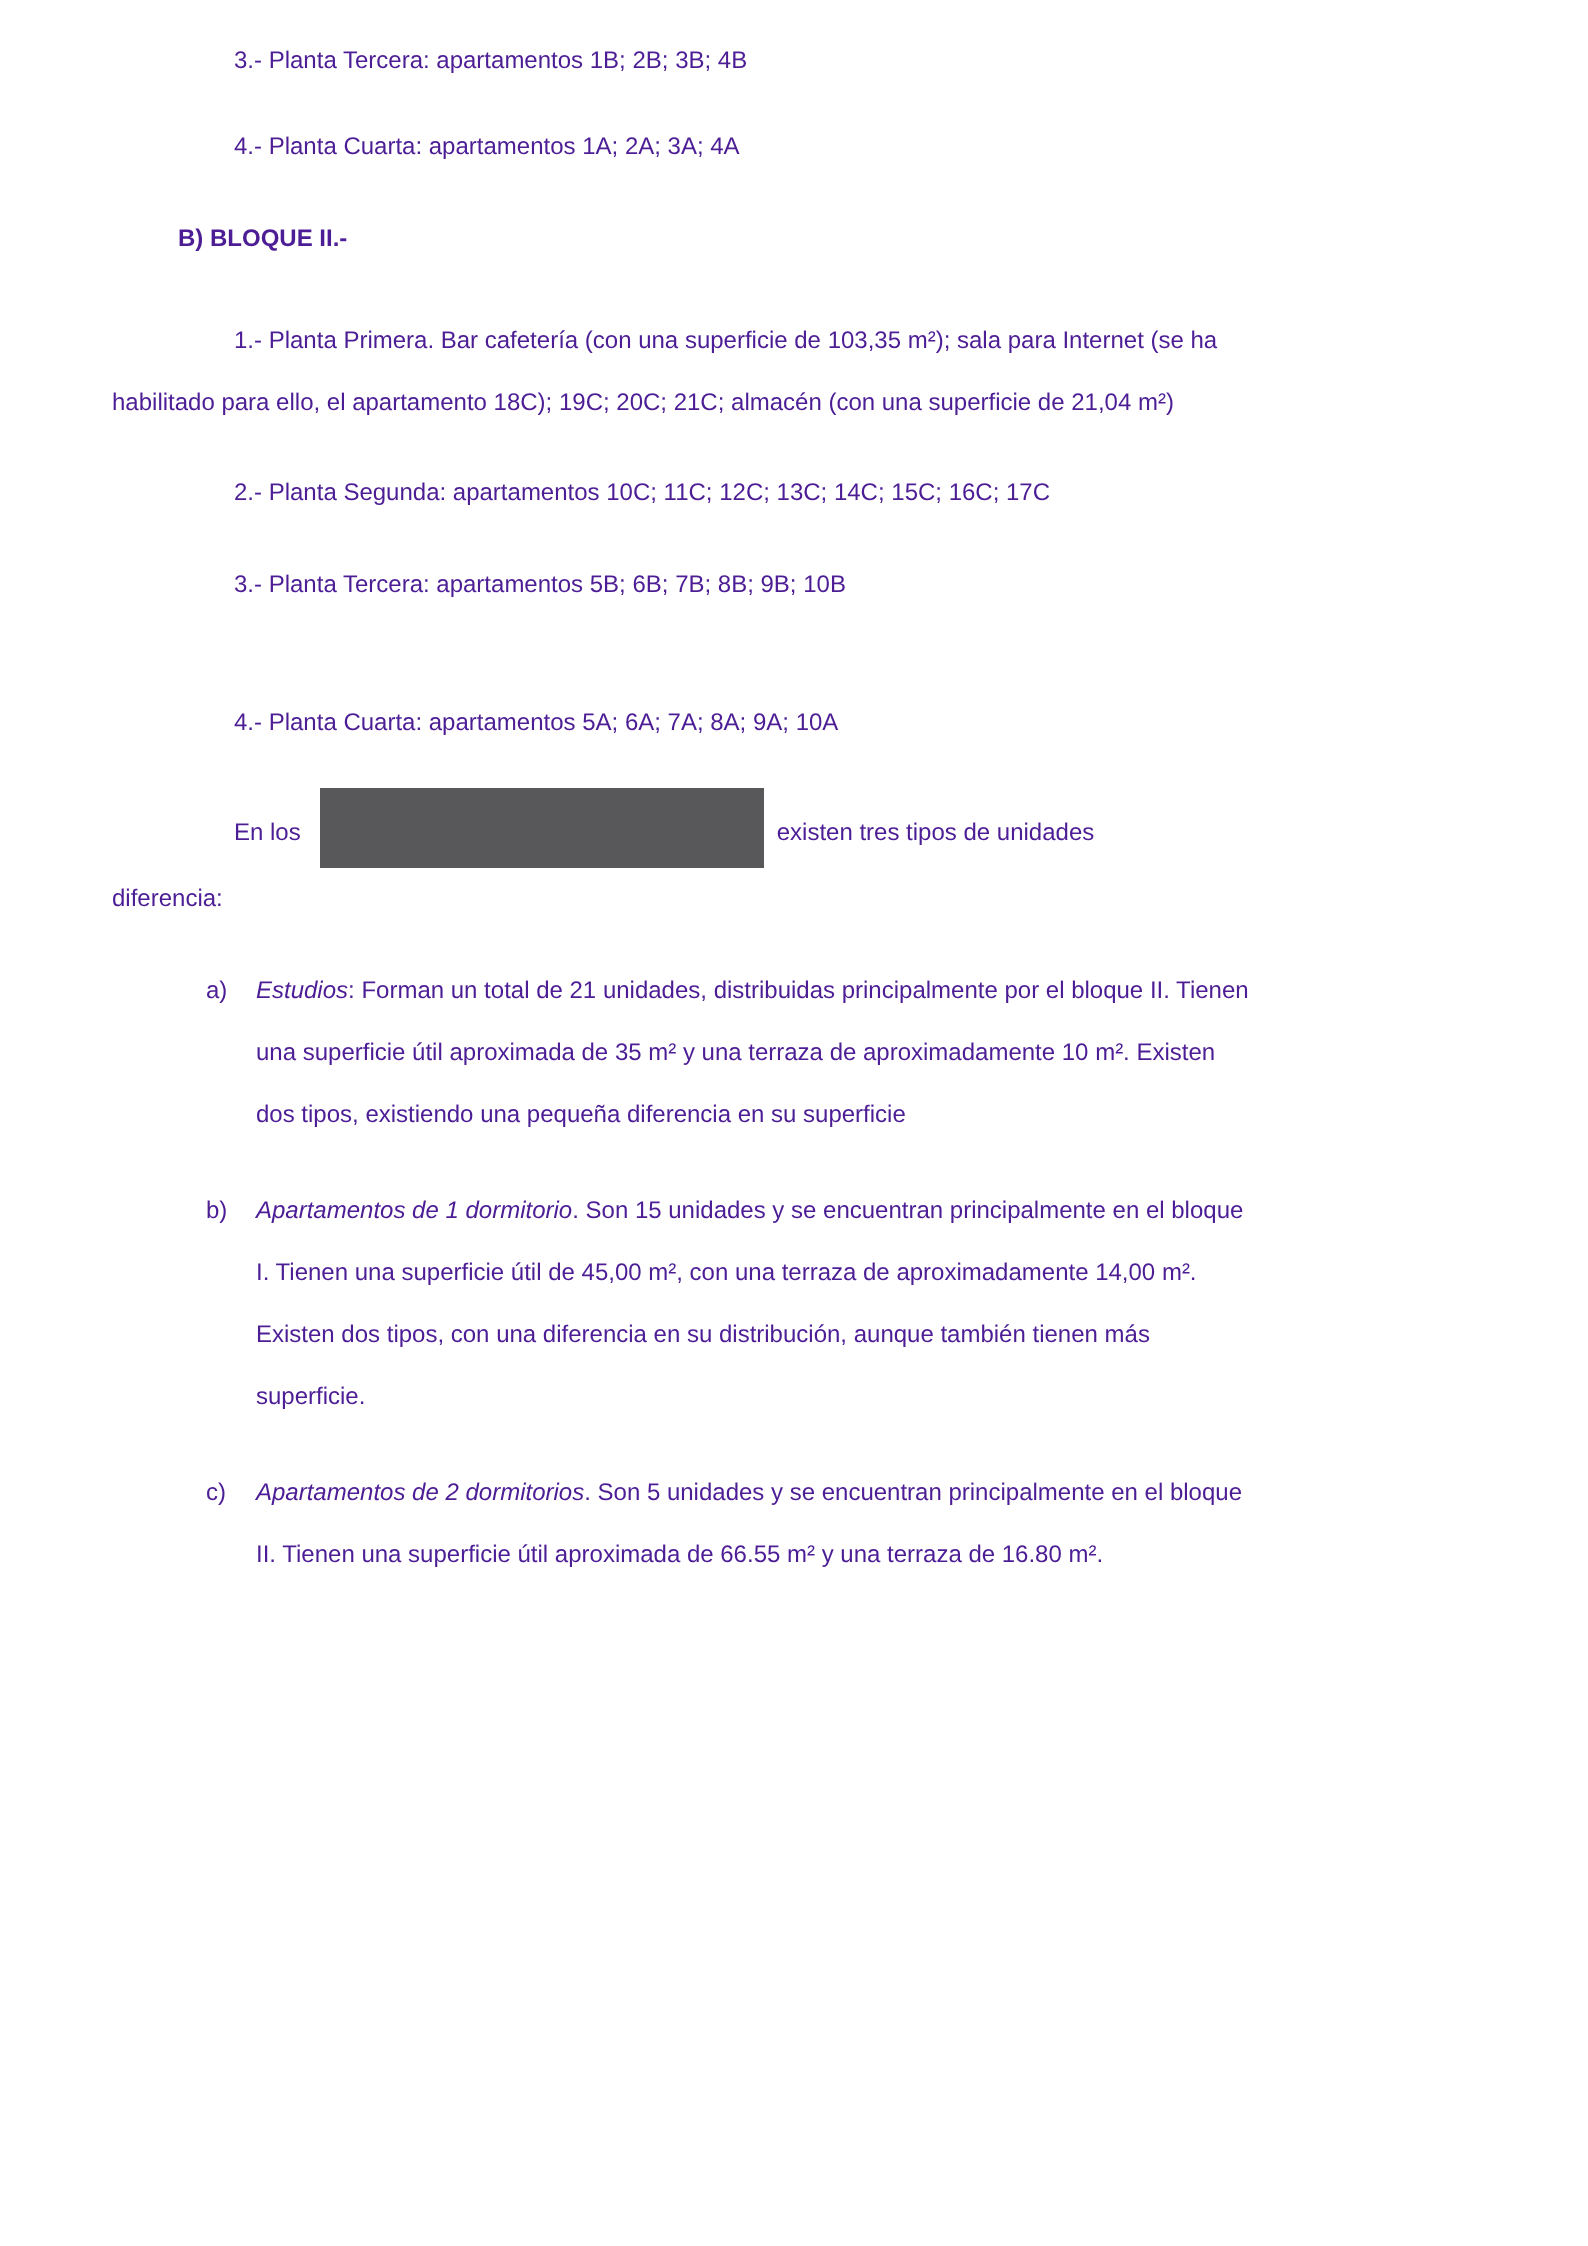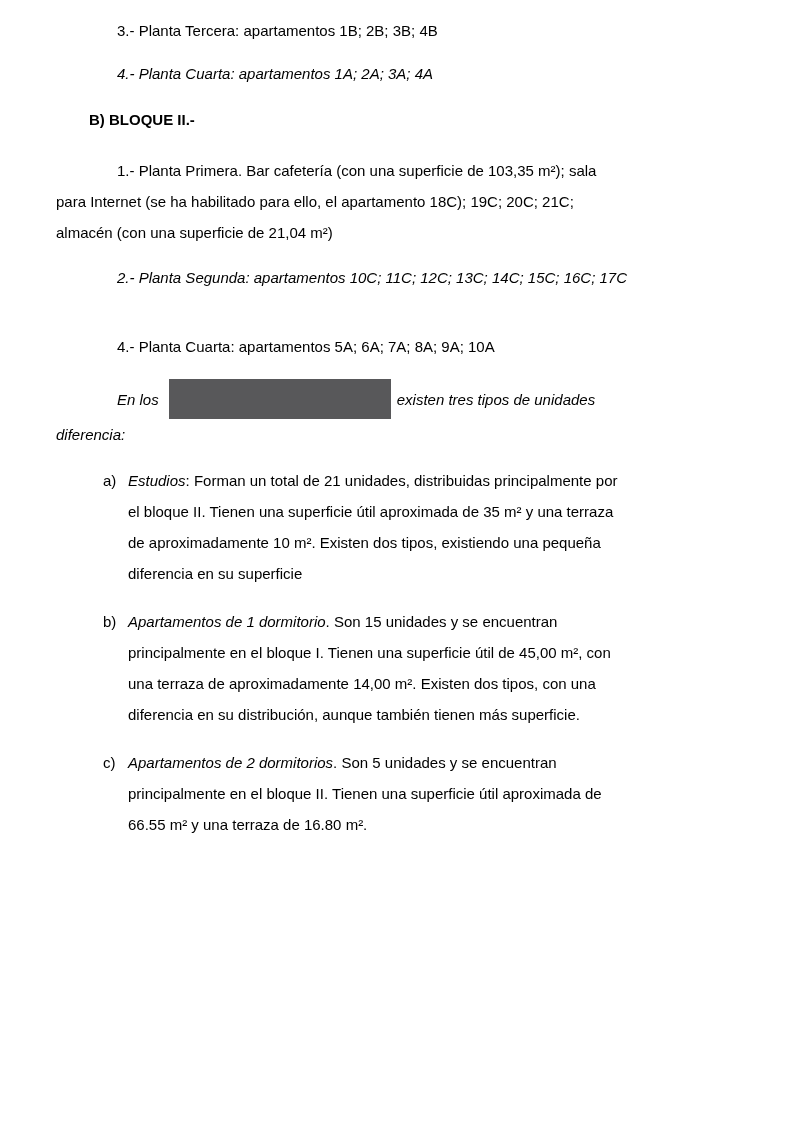--- a/index.html
+++ b/index.html
@@ -8,33 +8,33 @@
     background: #ffffff;
   }
   .page {
     position: relative;
     width: 688px;
     height: 1123px;
     box-sizing: border-box;
     background: #ffffff;
     padding: 15px 60px 0 56px;
     font-family: "Liberation Sans", "DejaVu Sans", sans-serif;
-    font-size: 15px;
+    font-size: 12px;
     line-height: 31px;
-    color: #000000;
+    color: #4c1d95;
     overflow: hidden;
   }
   .para {
     margin: 0 0 13px 0;
   }
   .indent { text-indent: 61px; }
 
   .p-mb12 { margin-bottom: 12px; }
   .p-mb14 { margin-bottom: 14px; }
-  .p-mb15 { margin-bottom: 15px; font-style: italic; }
+  .p-mb15 { margin-bottom: 15px; }
   .p-mb16 { margin-bottom: 16px; }
   .p-mb17 { margin-bottom: 17px; margin-top: 38px; }
   .p-mb20 { margin-bottom: 20px; }
 
   .block-heading {
     font-weight: bold;
     text-indent: 33px;
   }
   .section-heading {
     text-indent: 0;
@@ -77,20 +77,21 @@
   <p class="para indent p-mb12">3.- Planta Tercera: apartamentos 1B; 2B; 3B; 4B</p>
 
   <p class="para indent p-mb15">4.- Planta Cuarta: apartamentos 1A; 2A; 3A; 4A</p>
 
   <p class="para block-heading p-mb20">B) BLOQUE II.-</p>
 
   <p class="para indent p-mb14">1.- Planta Primera. Bar cafetería (con una superficie de 103,35 m²);  sala para Internet (se ha habilitado para ello, el apartamento 18C); 19C; 20C; 21C; almacén (con una superficie de 21,04 m²)</p>
 
   <p class="para indent p-mb15">2.- Planta Segunda: apartamentos 10C; 11C; 12C; 13C; 14C; 15C; 16C; 17C</p>
 
+  <p class="para indent p-mb15">3.- Planta Tercera: apartamentos  5B; 6B; 7B; 8B; 9B; 10B</p>
 
   <p class="para indent p-mb17">4.- Planta Cuarta: apartamentos 5A; 6A; 7A; 8A; 9A; 10A</p>
 
 
   <p class="para indent p-mb15"><span>En los</span><span class="redaction"></span><span>existen tres tipos de unidades</span><br><span>diferencia:</span></p>
 
   <div class="unit-list">
 
     <div class="unit-item">
       <span class="unit-marker">a)</span><span class="italic-lead">Estudios</span><span>: Forman un total de 21 unidades, distribuidas principalmente por el bloque II. Tienen una superficie útil aproximada de 35 m² y una terraza de aproximadamente 10 m². Existen dos tipos, existiendo una pequeña diferencia en su superficie</span>

